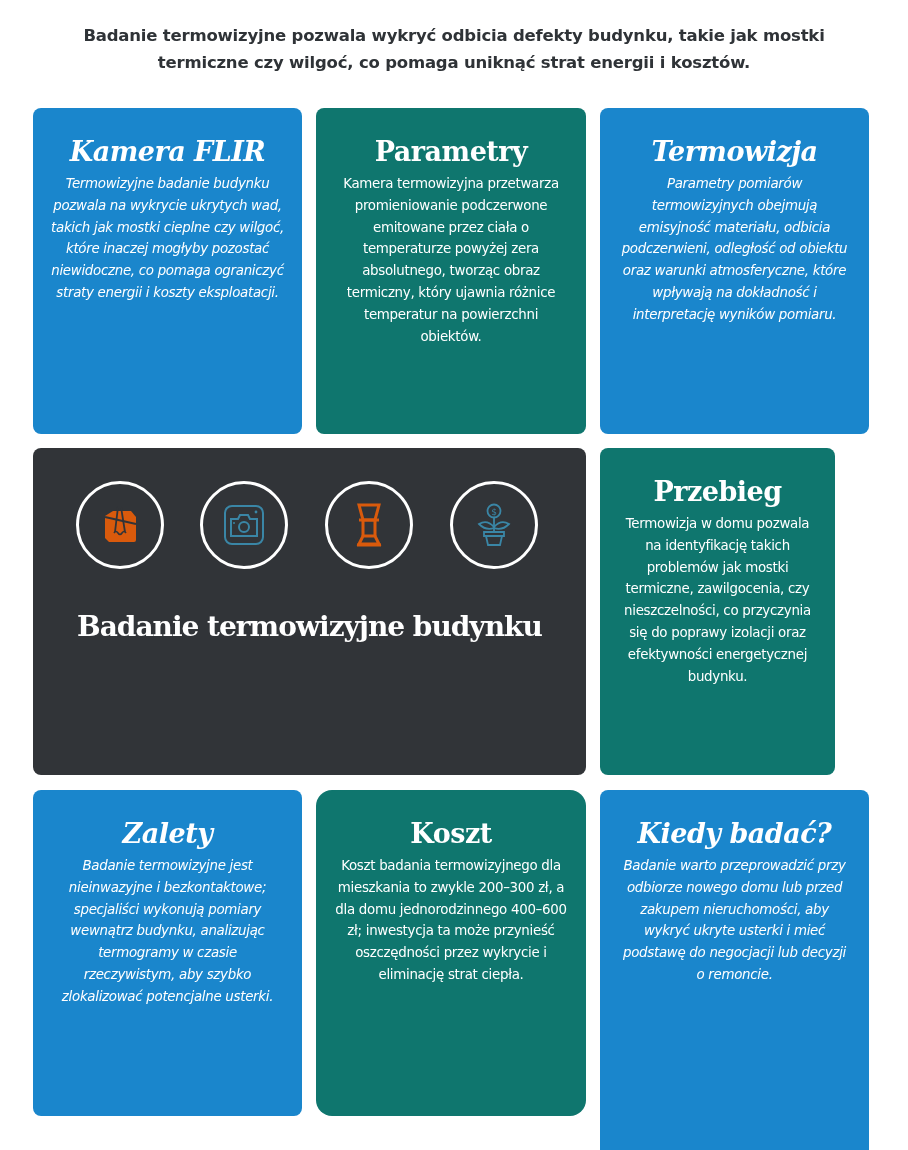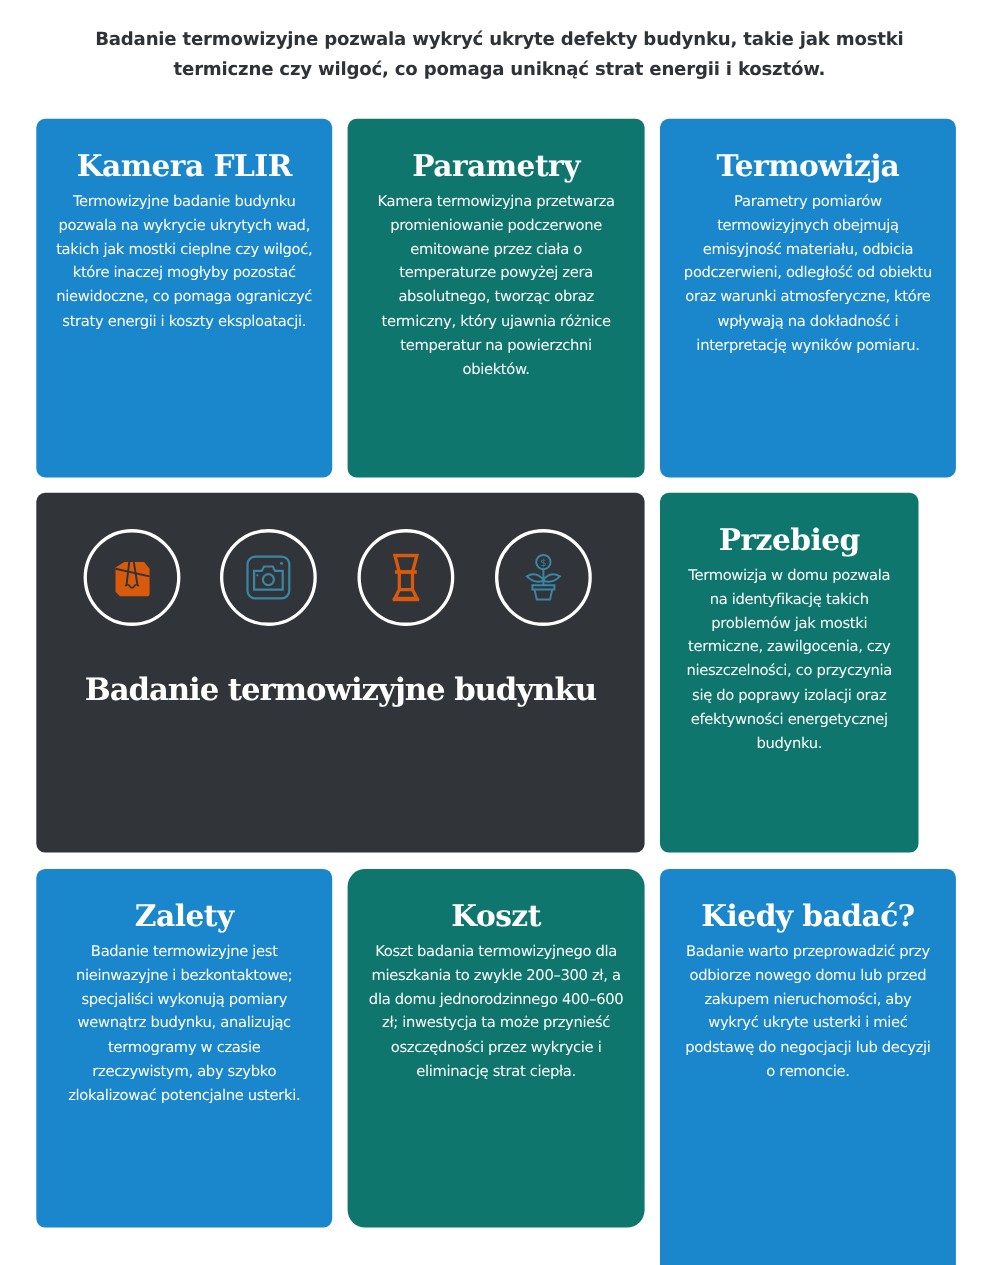--- a/index.html
+++ b/index.html
@@ -6,21 +6,21 @@
   body { width: 908px; height: 1150px; position: relative; overflow: hidden; font-family: "DejaVu Sans", sans-serif; }
   .intro {
     position: absolute; left: 60px; top: 22px; width: 788px;
     text-align: center; color: #2f3337; font-weight: bold;
     font-size: 16.5px; line-height: 27px; letter-spacing: -0.2px;
   }
   .card {
     position: absolute; border-radius: 8px; color: #ffffff; text-align: center;
     box-sizing: border-box; padding: 0 14px;
   }
-  .card.blue { background: #1a86cc; }
+  .card.blue { background: #1a86cc; font-style: italic; }
   .card.pink { background: #0f766e; }
   .card.dark { background: #313438; }
   .card-title {
     font-family: "DejaVu Serif", serif; font-weight: bold;
     font-size: 27px; line-height: 34px; margin-top: 27px; letter-spacing: -0.5px;
   }
   .card-body {
     font-family: "DejaVu Sans", sans-serif; font-size: 13.4px; line-height: 21.8px;
     margin-top: 4px; padding: 0 4px; letter-spacing: -0.3px;
   }
@@ -30,21 +30,21 @@
   }
   .hero-title {
     position: absolute; left: 44px; top: 152px; text-align: left;
     font-family: "DejaVu Serif", serif; font-weight: bold; font-size: 28px;
     line-height: 53px; letter-spacing: -1px; color: #ffffff; width: 500px;
   }
 </style>
 </head>
 <body>
 
-<div class="intro">Badanie termowizyjne pozwala wykryć ukryte defekty budynku, takie jak mostki termiczne czy wilgoć, co pomaga uniknąć strat energii i kosztów.</div>
+<div class="intro">Badanie termowizyjne pozwala wykryć odbicia defekty budynku, takie jak mostki termiczne czy wilgoć, co pomaga uniknąć strat energii i kosztów.</div>
 
 <div class="card blue" style="left:33px; top:108px; width:269px; height:326px;">
   <div class="card-title">Kamera FLIR</div>
   <div class="card-body">Termowizyjne badanie budynku pozwala na wykrycie ukrytych wad, takich jak mostki cieplne czy wilgoć, które inaczej mogłyby pozostać niewidoczne, co pomaga ograniczyć straty energii i koszty eksploatacji.</div>
 </div>
 
 <div class="card pink" style="left:316px; top:108px; width:270px; height:326px;">
   <div class="card-title">Parametry</div>
   <div class="card-body">Kamera termowizyjna przetwarza promieniowanie podczerwone emitowane przez ciała o temperaturze powyżej zera absolutnego, tworząc obraz termiczny, który ujawnia różnice temperatur na powierzchni obiektów.</div>
 </div>

